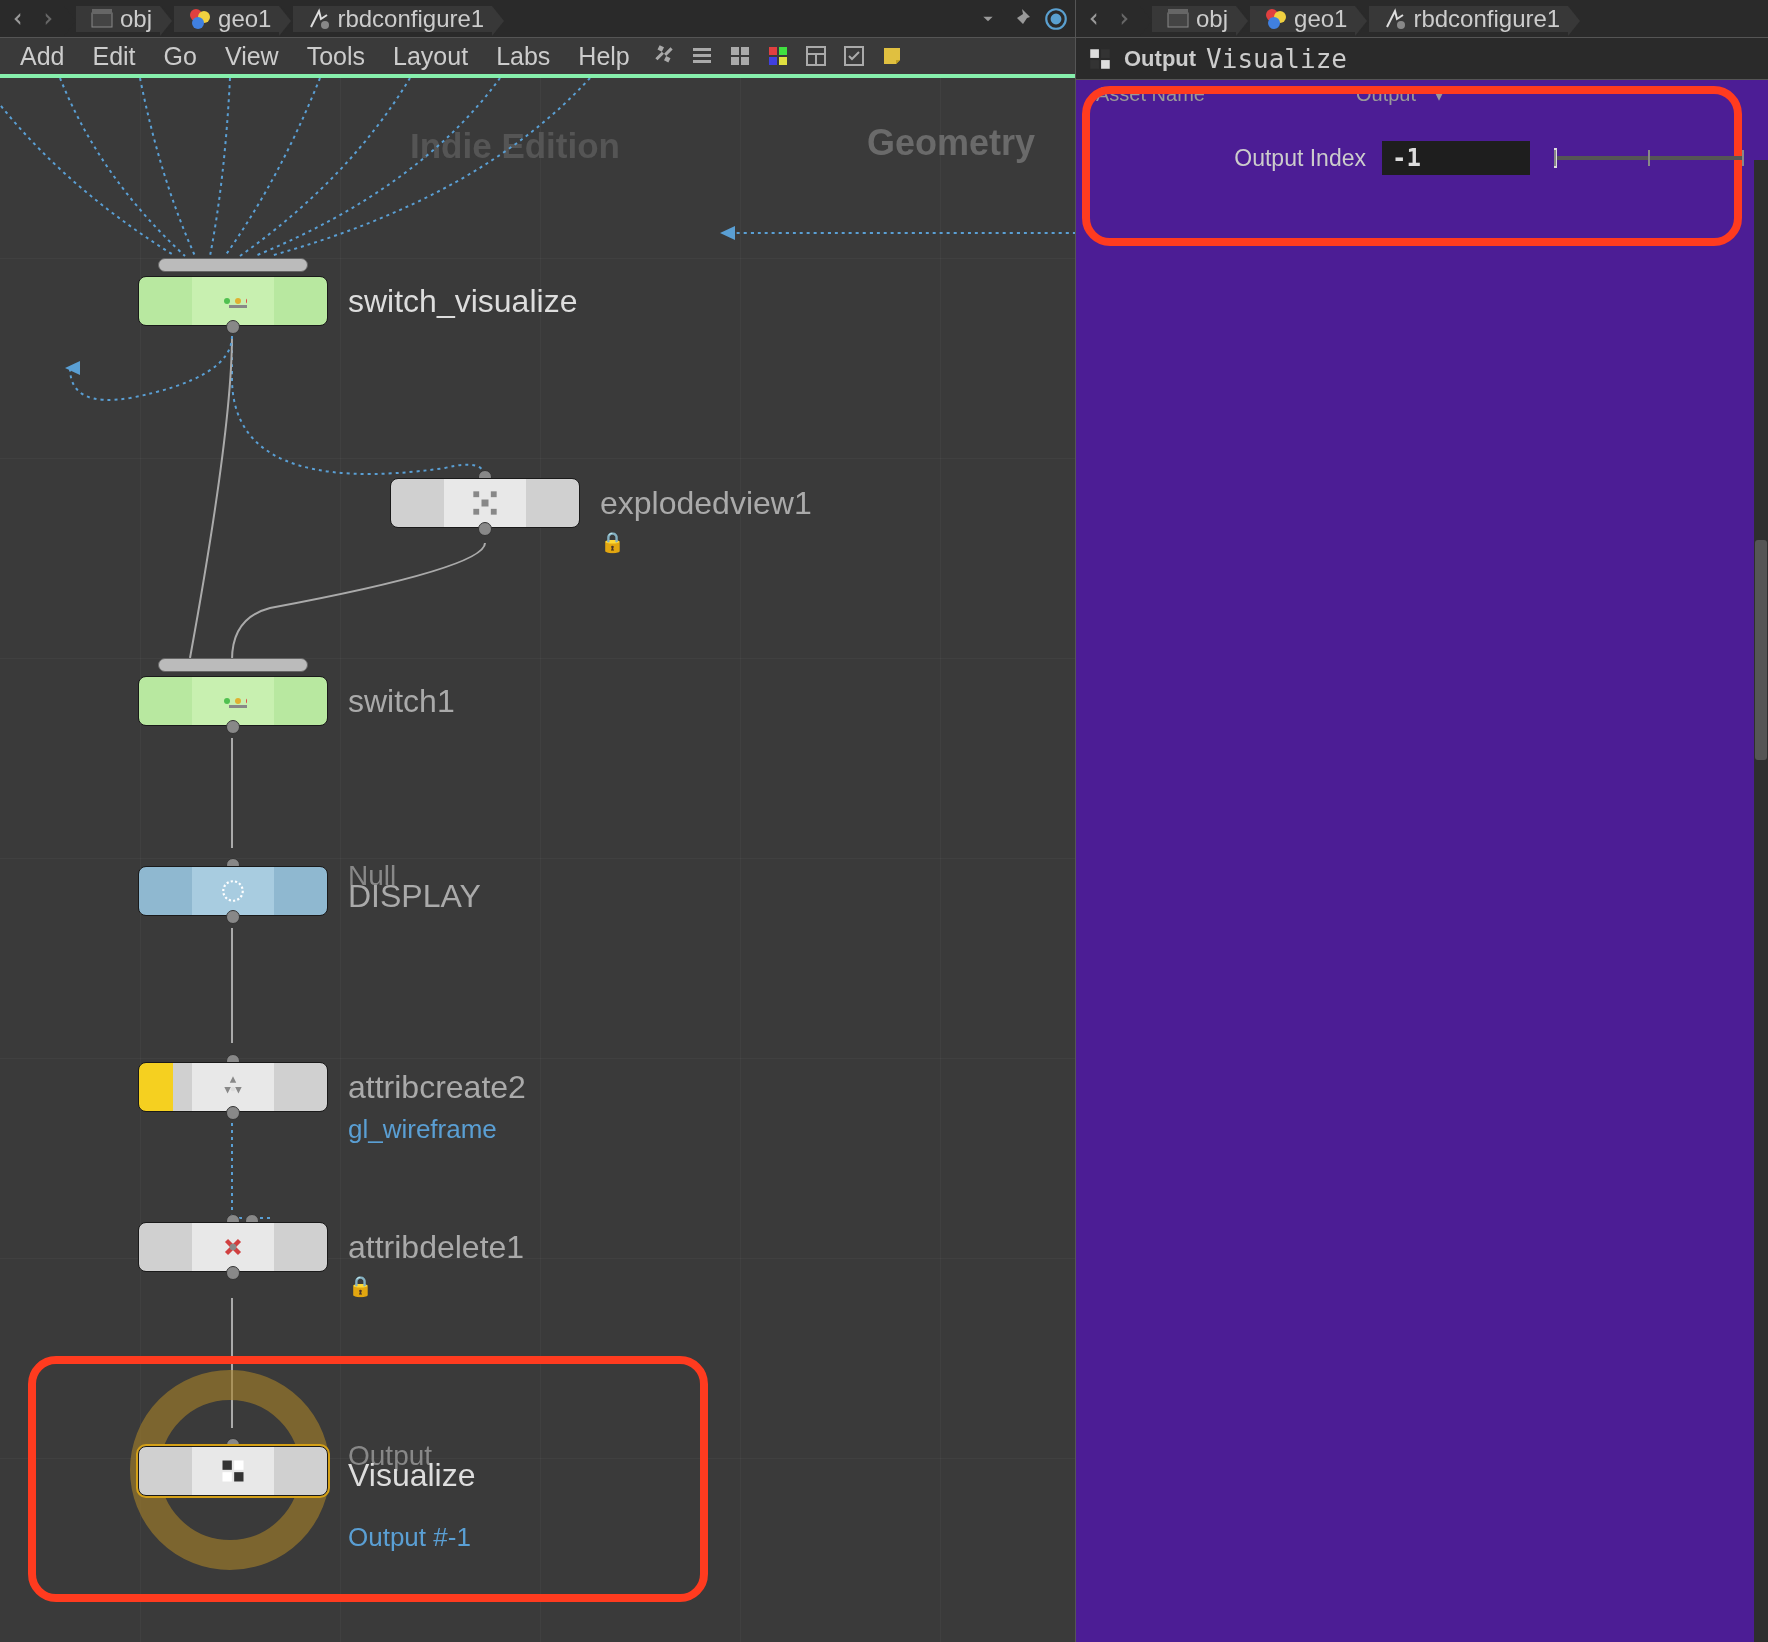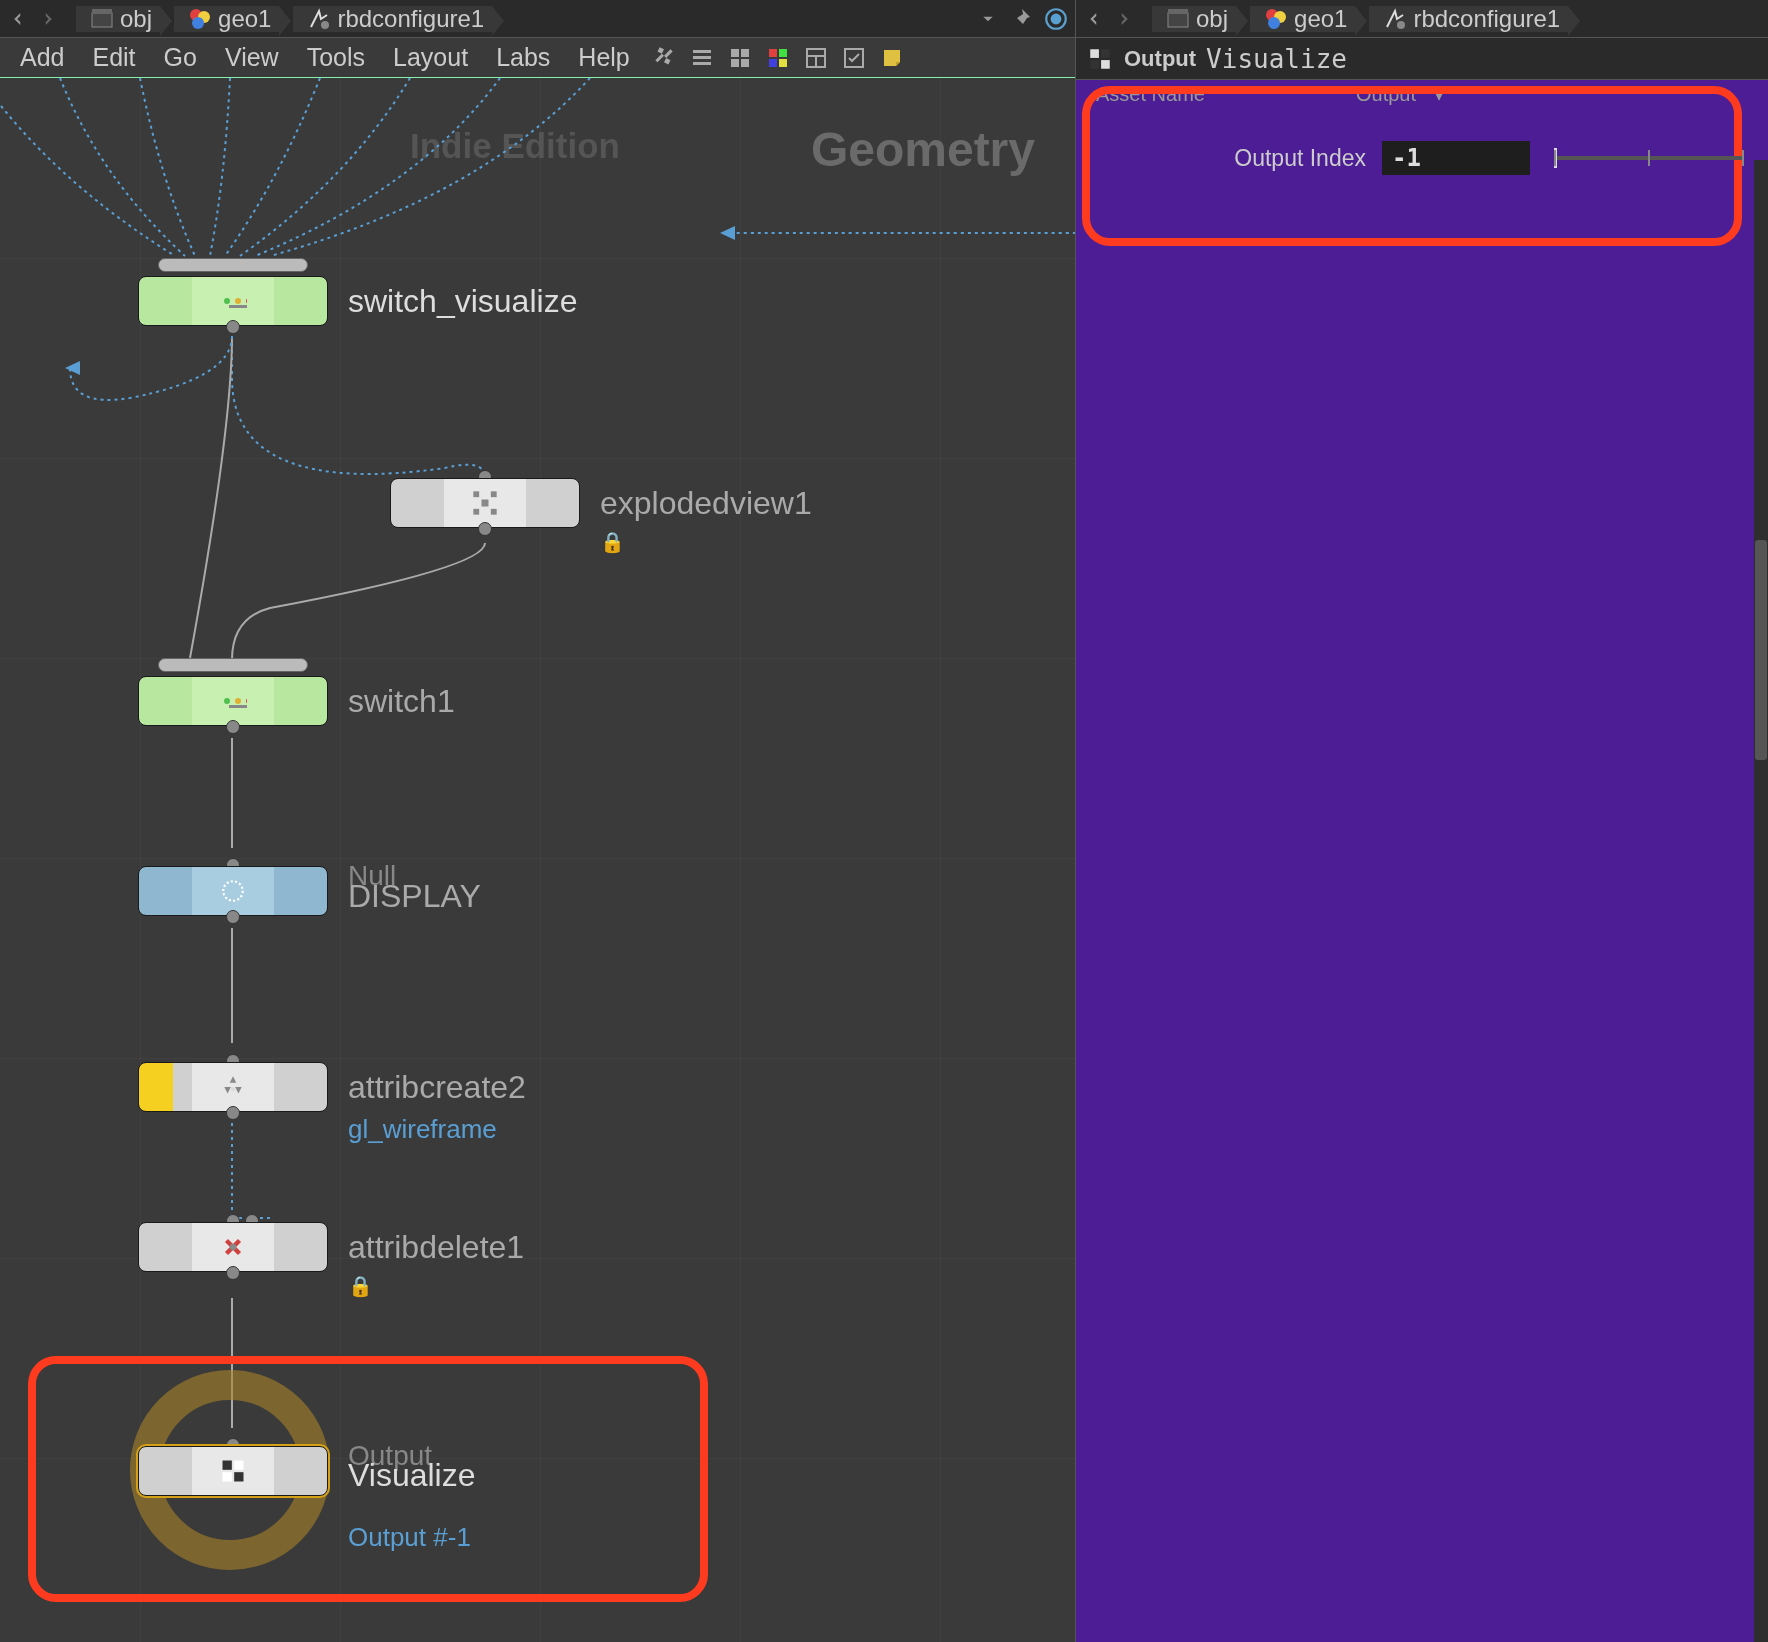--- a/index.html
+++ b/index.html
@@ -13,29 +13,29 @@
 .nav-arrow svg { width: 18px; height: 18px; }
 .path-seg { display: flex; align-items: center; height: 26px; padding: 0 8px 0 14px; color: #ccc; font-size: 24px; cursor: pointer; position: relative; background: #383838; margin-left: 12px; }
 .path-seg::before { content: ''; position: absolute; left: -12px; top: 0; width: 0; height: 0; border-top: 15px solid transparent; border-bottom: 15px solid transparent; border-left: 12px solid #2a2a2a; }
 .path-seg::after { content: ''; position: absolute; right: -12px; top: 0; width: 0; height: 0; border-top: 15px solid transparent; border-bottom: 15px solid transparent; border-left: 12px solid #383838; z-index: 1; }
 .path-seg .icon { width: 24px; height: 24px; margin-right: 6px; display: flex; align-items: center; justify-content: center; }
 .path-filler { flex: 1; }
 .path-dropdown { width: 22px; height: 28px; display: flex; align-items: center; justify-content: center; color: #999; cursor: pointer; }
 .pin-btn, .eye-btn { width: 30px; height: 30px; display: flex; align-items: center; justify-content: center; color: #999; cursor: pointer; margin-left: 4px; }
 
 
-.menu-bar { height: 40px; background: #3a3a3a; border-bottom: 1px solid #86efac; display: flex; align-items: center; padding: 0 8px; gap: 4px; }
+.menu-bar { height: 40px; background: #3a3a3a; border-bottom: 4px solid #86efac; display: flex; align-items: center; padding: 0 8px; gap: 4px; }
 .menu-item { color: #ccc; font-size: 25px; padding: 4px 12px; cursor: pointer; }
 .tool-icon { width: 32px; height: 32px; display: flex; align-items: center; justify-content: center; cursor: pointer; margin-left: 2px; }
 
 
 .network-view { flex: 1; position: relative; background: #3a3a3a; overflow: hidden; }
 .network-view::before { content: ''; position: absolute; inset: 0; background-image: linear-gradient(to right, rgba(255,255,255,0.03) 1px, transparent 1px), linear-gradient(to bottom, rgba(255,255,255,0.03) 1px, transparent 1px); background-size: 200px 200px; background-position: -60px -20px; }
 .watermark { position: absolute; top: 48px; left: 410px; color: #555; font-size: 35px; font-weight: 600; pointer-events: none; }
-.context-label { position: absolute; top: 44px; right: 40px; color: #6a6a6a; font-size: 48px; font-weight: 700; pointer-events: none; }
+.context-label { position: absolute; top: 44px; right: 40px; color: #6a6a6a; font-size: 36px; font-weight: 700; pointer-events: none; }
 
 .node { position: absolute; }
 .node-body { width: 190px; height: 50px; border-radius: 8px; display: flex; align-items: center; justify-content: center; border: 1px solid #1a1a1a; position: relative; }
 .node-body.switch { background: linear-gradient(to right, #b8e8a0 0%, #b8e8a0 28%, #c8f0b0 28%, #c8f0b0 72%, #b8e8a0 72%, #b8e8a0 100%); }
 .node-body.plain { background: linear-gradient(to right, #d0d0d0 0%, #d0d0d0 28%, #e8e8e8 28%, #e8e8e8 72%, #d0d0d0 72%, #d0d0d0 100%); }
 .node-body.null { background: linear-gradient(to right, #8fb8d0 0%, #8fb8d0 28%, #a8cce0 28%, #a8cce0 72%, #8fb8d0 72%, #8fb8d0 100%); }
 .node-body.bypass { background: linear-gradient(to right, #f5d020 0%, #f5d020 18%, #d0d0d0 18%, #d0d0d0 28%, #e8e8e8 28%, #e8e8e8 72%, #d0d0d0 72%, #d0d0d0 100%); }
 .node-body.selected { outline: 2px solid #d4a017; }
 .multi-input-bar { position: absolute; top: -18px; left: 20px; width: 150px; height: 14px; background: #bbb; border-radius: 7px; border: 1px solid #666; }
 .node-dot { position: absolute; width: 14px; height: 14px; background: #888; border: 1px solid #333; border-radius: 50%; left: 50%; transform: translateX(-50%); }

